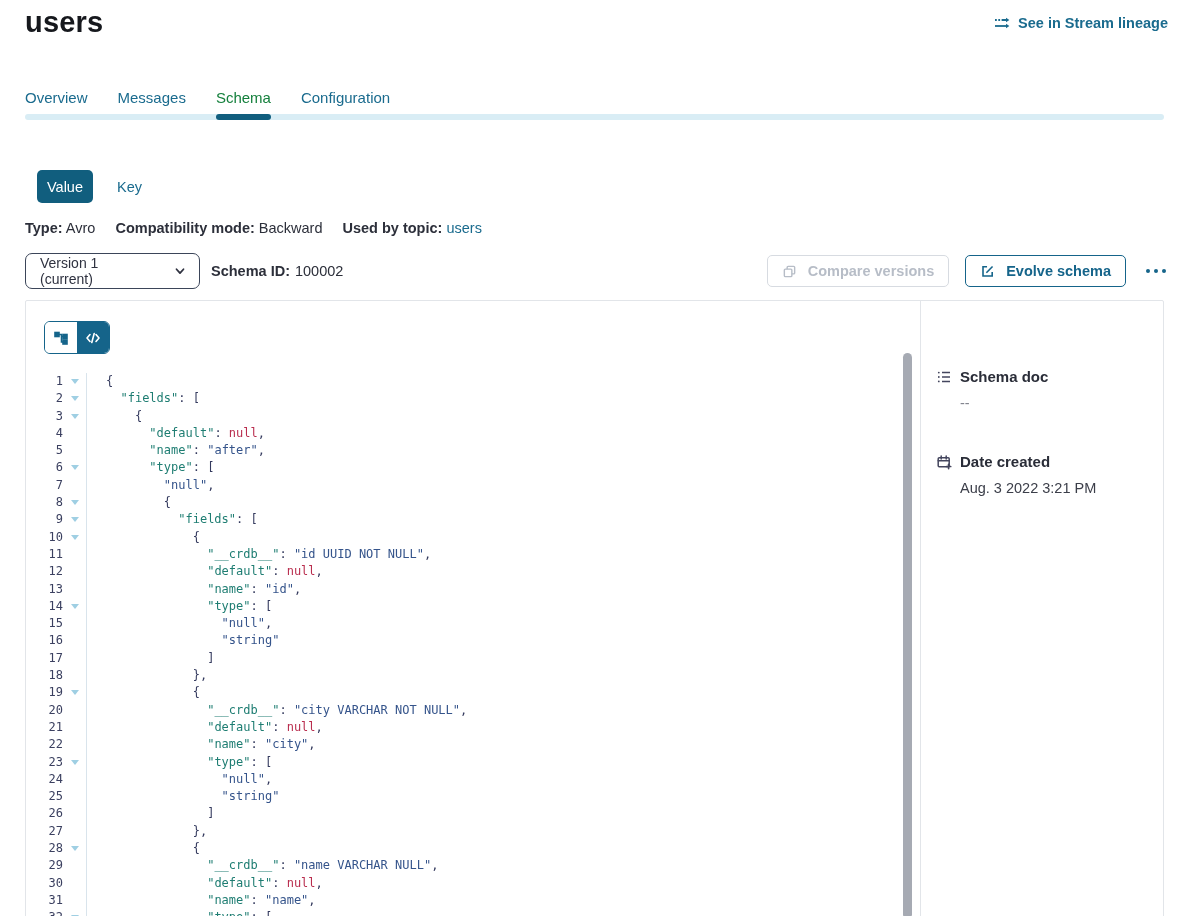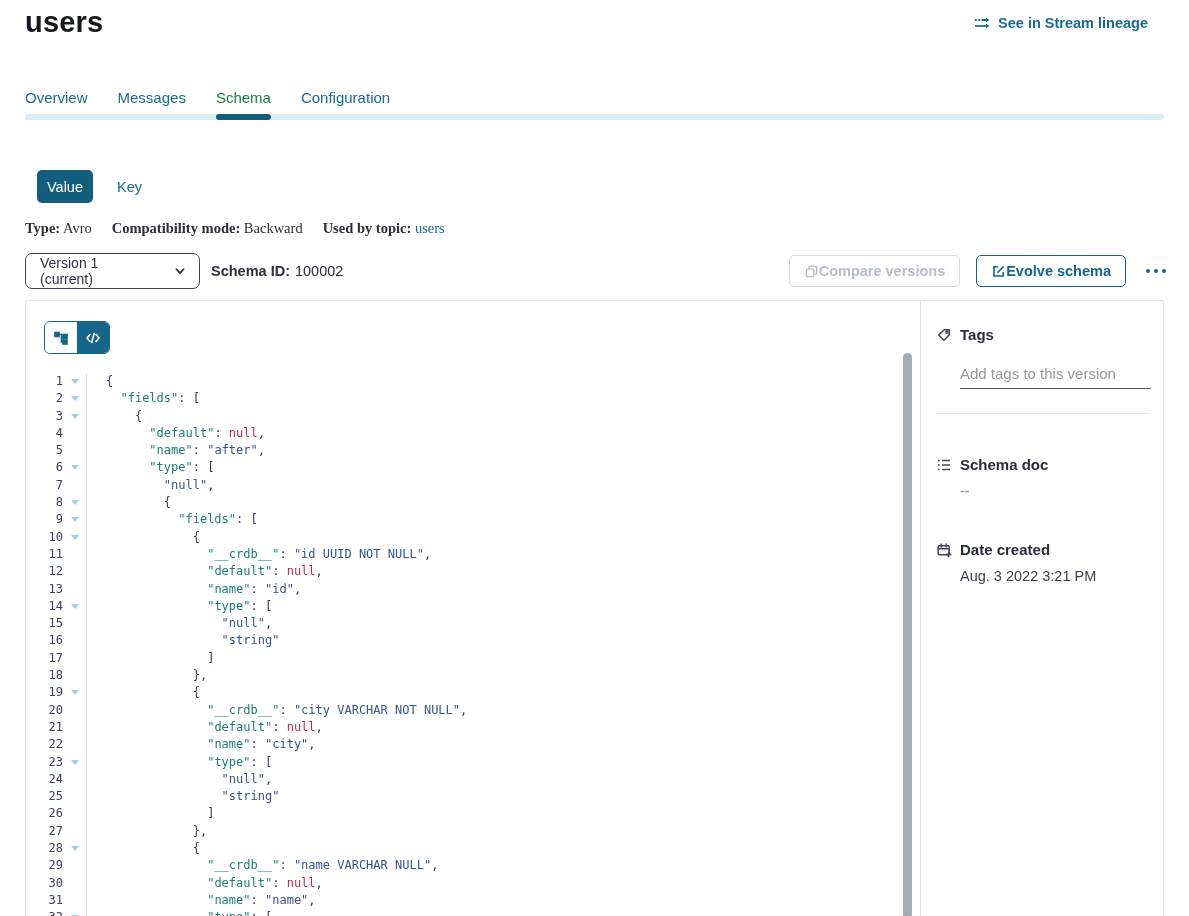--- a/index.html
+++ b/index.html
@@ -2,51 +2,51 @@
 <html style="--accent-dark: #115e7e; --accent-mid: #15648a; --link: #1a6b8e; --tab-underline: #d9edf5; --text-dark: #2c2f3a; --border: #e2e5e9; --select-border: #3b4559; --disabled-text: #b7bdc7; --disabled-border: #d7dbe1; --scrollbar: #a6aab3; --gutter-number: #3b4060; --fold-arrow: #9fcfe3; --gutter-sep: #d9e4ec; --tk-key: #1e7d72; --tk-string: #35548b; --tk-null: #b92d4e; --tk-punct: #343a5e; --sidebar-icon: #44465e; --muted: #9496a2;"><head>
 <meta charset="utf-8">
 <style>
   * { margin:0; padding:0; box-sizing:border-box; }
   html,body { width:1189px; height:916px; background:#fff; overflow:hidden;
     font-family:"Liberation Sans", sans-serif; color:var(--text-dark,#2c2f3a); }
   .abs { position:absolute; }
 
   
   #page-title { left:25px; top:6px; font-size:29px; font-weight:700; color:#16181d; letter-spacing:.2px; }
-  #lineage-link { right:41px; top:15px; display:flex; align-items:center; gap:7px;
+  #lineage-link { right:21px; top:15px; display:flex; align-items:center; gap:7px;
     color:var(--link); font-size:14.5px; font-weight:600; cursor:pointer; }
 
   
   #tabs { left:25px; top:89px; display:flex; gap:30px; }
   .tab { font-size:15px; font-weight:500; color:var(--link); cursor:pointer; padding-bottom:6px; }
   .tab.active { color:#15803d; }
   #tab-underline-track { left:25px; top:114px; width:1139px; height:6px; background:var(--tab-underline); border-radius:3px; }
   #tab-underline-active { top:114px; height:6px; background:var(--accent-dark); border-radius:3px; }
 
   
   #segmented { left:25px; top:170px; display:flex; align-items:center;margin-left:12px; }
   #value-button { background:var(--accent-dark); color:#fff; font-size:14.5px; font-weight:500;
     border:none; border-radius:5px; width:56px; height:33px; cursor:pointer; }
   #key-button { margin-left:24px; color:var(--link); font-size:14.5px; font-weight:500;
     background:none; border:none; cursor:pointer; }
 
   
-  #meta-row { left:25px; top:220px; font-size:14.5px; display:flex;font-family:Liberation Serif, serif; }
+  #meta-row { left:25px; top:220px; font-size:14.5px; display:flex; }
   #meta-row b { font-weight:700; }
   .meta-pair { margin-right:20px; }
   .meta-link { color:var(--link); cursor:pointer; }
 
   
   #version-select { left:25px; top:253px; width:175px; height:36px; border:1.5px solid var(--select-border);
     border-radius:7px; background:#fff; display:flex; align-items:center; padding:0 12px 0 14px;
     font-size:14px; color:#2f3240; cursor:pointer; justify-content:space-between;gap:32px; }
   #schema-id { left:211px; top:253px; height:36px; display:flex; align-items:center; font-size:14.5px; }
   #schema-id b { font-weight:700; margin-right:5px; }
   #version-actions { right:19px; top:255px; display:flex; align-items:center; gap:16px; }
-  .btn { height:32px; border-radius:5px; display:flex; align-items:center; gap:0;
+  .btn { height:32px; border-radius:5px; display:flex; align-items:center; gap:11px;
     padding:0 14px; font-size:14.5px; font-weight:600; background:#fff; cursor:pointer;
     font-family:"Liberation Sans", sans-serif; }
   #compare-button { border:1px solid var(--disabled-border); color:var(--disabled-text); cursor:default; }
   #evolve-button { border:1.5px solid var(--accent-mid); color:var(--accent-mid);justify-content:center; }
   #more-button { background:none; border:none; cursor:pointer; display:flex; align-items:center; padding:0 2px; }
 
   
   #panel { left:25px; top:300px; width:1139px; height:620px; border:1px solid var(--border);
     border-radius:2px; background:#fff; overflow:hidden; }
   #view-toggle { position:absolute; left:18px; top:20px; display:flex; border:1.5px solid var(--accent-mid);
@@ -390,33 +390,20 @@
         </div>
         <div class="code-text"><span class="tk-punct">              </span><span class="tk-key">"type"</span><span class="tk-punct">:</span><span class="tk-punct"> [</span></div>
       </div>
     </div>
 
   <div id="editor-scrollbar"></div>
   <div id="panel-divider"></div>
 
   <aside id="sidebar">
 
-    <section>
-      <div class="sb-head">
-        <span>
-          <svg width="16" height="16" viewBox="0 0 16 16" fill="none" stroke="var(--sidebar-icon)" stroke-width="1.5" stroke-linejoin="round">
-            <path d="M2.7 8.1 L8.1 2.7 H13.3 V7.9 L7.9 13.3 Z"></path>
-            <circle cx="10.9" cy="5.1" r="1.1"></circle>
-          </svg>
-        </span>
-        <span>Tags</span>
-      </div>
-      <input id="tags-input" placeholder="Add tags to this version" style="">
-      <hr class="sb-hr">
-    </section>
 
     <section id="schemadoc-section">
       <div class="sb-head">
         <span>
           <svg width="16" height="16" viewBox="0 0 16 16" fill="var(--sidebar-icon)" stroke="var(--sidebar-icon)" stroke-width="1.5">
             <circle cx="2.8" cy="3.6" r="0.9" stroke="none"></circle>
             <circle cx="2.8" cy="8" r="0.9" stroke="none"></circle>
             <circle cx="2.8" cy="12.4" r="0.9" stroke="none"></circle>
             <line x1="6" y1="3.6" x2="14" y2="3.6"></line>
             <line x1="6" y1="8" x2="14" y2="8"></line>

